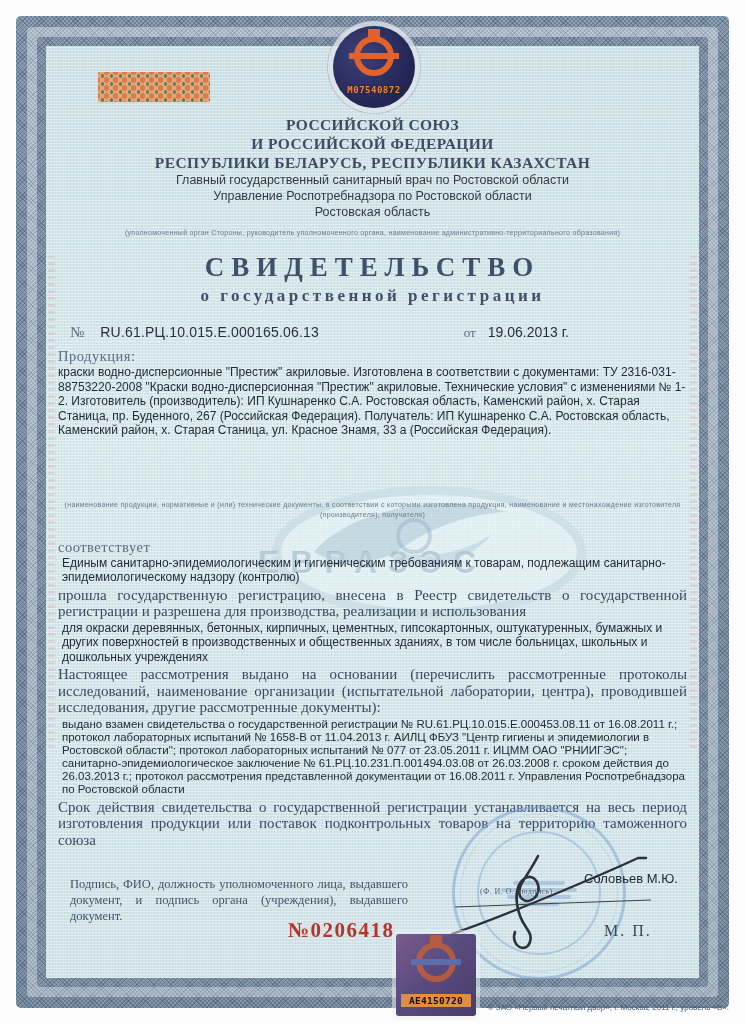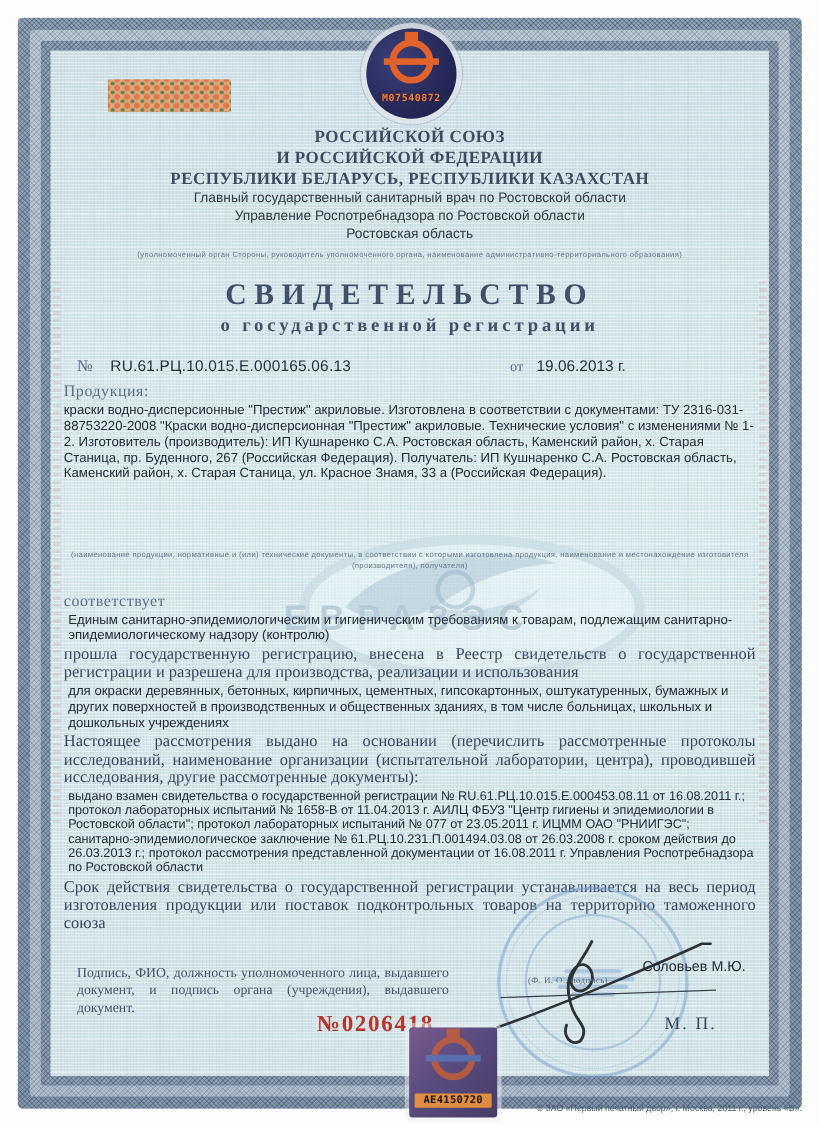--- a/index.html
+++ b/index.html
@@ -106,21 +106,21 @@
     background:radial-gradient(circle at 35% 35%, #3c4078, #252857 62%, #1b1e45);
     box-shadow:0 0 0 5px rgba(246,249,250,.6),0 0 0 6px rgba(150,160,180,.45);}
   .emblem{position:absolute;left:50%;top:10px;transform:translateX(-50%);width:40px;height:40px;}
   .emblem .ring{position:absolute;inset:0;border-radius:50%;border:6px solid #e2622b;}
   .emblem .bar{position:absolute;top:50%;left:-5px;right:-5px;height:6px;background:#e2622b;
     transform:translateY(-50%);}
   .emblem .tab{position:absolute;top:-7px;left:50%;transform:translateX(-50%);width:12px;height:8px;background:#e2622b;}
   .holo-code{position:absolute;bottom:13px;width:100%;text-align:center;
     font-family:"DejaVu Sans Mono",monospace;font-size:9px;font-weight:bold;color:#f58136;
     letter-spacing:.5px;text-shadow:0 0 2px #30102a;}
-  .holo-bottom{position:absolute;left:372px;top:934px;width:80px;height:82px;border-radius:3px;z-index:6;
+  .holo-bottom{position:absolute;left:396px;top:934px;width:80px;height:82px;border-radius:3px;z-index:6;
     background:linear-gradient(135deg,#7b5b8c 0%,#594b7f 45%,#483c68 100%);
     box-shadow:0 0 0 4px rgba(235,240,244,.5);}
   .holo-bottom .emblem{top:8px;opacity:.8;}
   .holo-bottom .ring{border-color:#c95f36;} .holo-bottom .bar{background:#5a79b8;}
   .holo-bottom .tab{background:#c95f36;}
   .holo-code2{position:absolute;bottom:9px;left:5px;right:5px;background:rgba(238,150,62,.9);
     color:#17100a;font-family:"DejaVu Sans Mono",monospace;font-size:9.5px;font-weight:bold;
     text-align:center;letter-spacing:.3px;padding:1px 0;border-radius:1px;}
   .copyright{position:absolute;right:16px;top:1003px;font-size:8px;color:#44556b;z-index:6;}
 </style>

